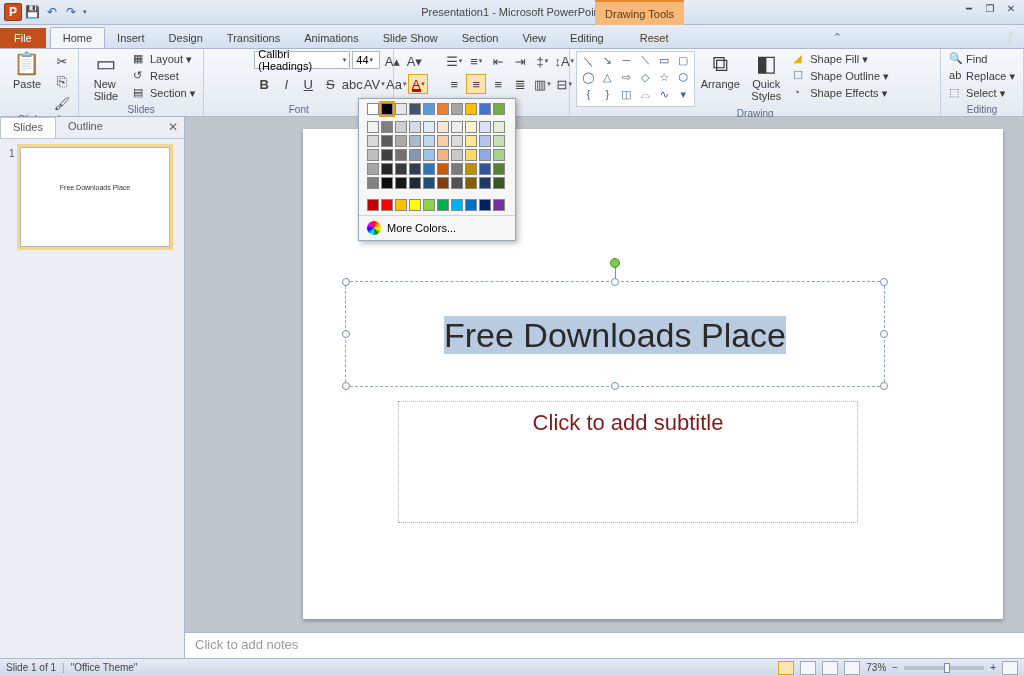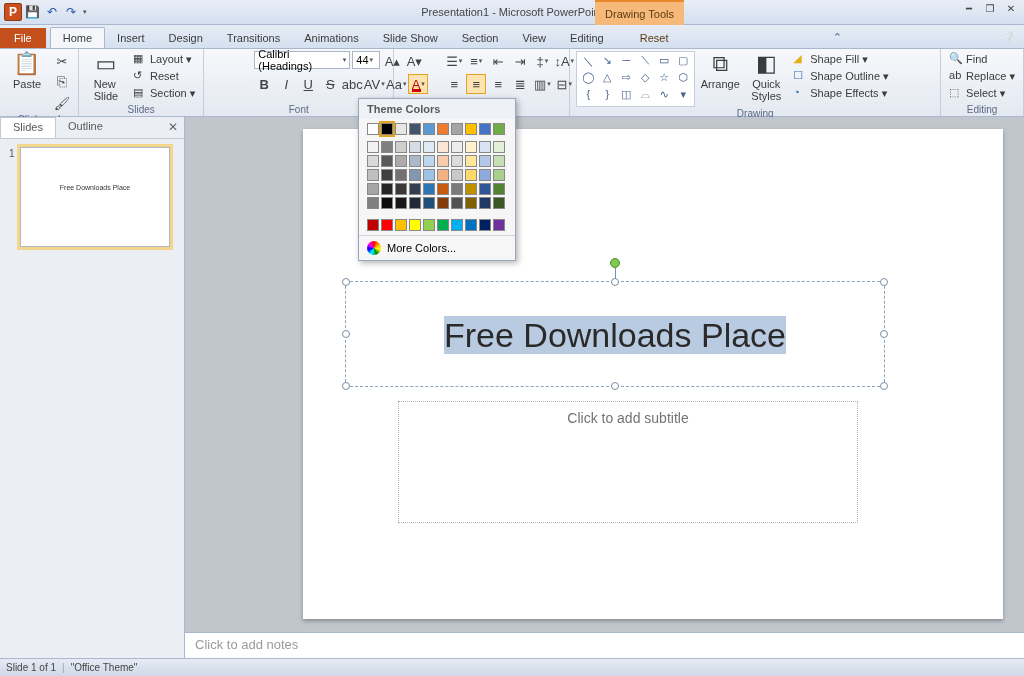--- a/index.html
+++ b/index.html
@@ -65,21 +65,21 @@
 
 .canvas-area { position: absolute; left: 185px; top: 117px; right: 0; bottom: 44px; background: #c1c6cd; overflow: hidden; }
 .slide { position: absolute; left: 118px; top: 12px; width: 700px; height: 490px; background: #fff; box-shadow: 0 2px 4px rgba(0,0,0,.3); }
 .title-box { position: absolute; left: 42px; top: 152px; width: 540px; height: 106px; border: 1px dashed #8ea4be; }
 .handle { position: absolute; width: 8px; height: 8px; background: #fff; border: 1px solid #7a8fa9; border-radius: 4px; }
 .rh { position: absolute; left: 50%; top: -24px; width: 10px; height: 10px; margin-left: -5px; background: #7ec850; border: 1px solid #4a8f2c; border-radius: 5px; }
 .rh-line { position: absolute; left: 50%; top: -14px; width: 1px; height: 14px; background: #7a8fa9; }
 .title-text { position: absolute; left: 0; right: 0; top: 34px; text-align: center; font-size: 34px; color: #2a2a2a; }
 .title-text span { background: #b9cbe0; }
 .subtitle-box { position: absolute; left: 95px; top: 272px; width: 460px; height: 122px; border: 1px dotted #b0b0b0; }
-.subtitle-text { text-align: center; font-size: 14px; color: #737373; padding-top: 8px; }
+.subtitle-text { text-align: center; font-size: 22px; color: #7f1d1d; padding-top: 8px; }
 
 
 .notes { position: absolute; left: 185px; right: 0; bottom: 18px; height: 26px; background: #fff; border-top: 1px solid #a9b8cf; font-size: 13px; color: #9a9a9a; padding: 4px 10px; }
 
 
 .statusbar { position: absolute; left: 0; right: 0; bottom: 0; height: 18px; background: linear-gradient(#e6ebf3,#cfd9e8); border-top: 1px solid #a9b8cf; font-size: 10px; color: #444; display: flex; align-items: center; padding: 0 6px; }
 .statusbar .right { margin-left: auto; display: flex; align-items: center; gap: 6px; }
 .view-btn { width: 16px; height: 14px; border: 1px solid #9fabbd; background: #f4f6fa; }
 .view-btn.active { background: #fce4b2; border-color: #e3a320; }
 .zoom-slider { width: 80px; height: 4px; background: #b8c2d2; position: relative; }
@@ -290,21 +290,20 @@
             <span class="icon-sq">⬚</span>
             <span>Select ▾</span>
           </div>
       </div>
     </div>
     <div class="group-label">Editing</div>
   </div>
 </div>
 
 <div class="color-popup">
-  <div class="hdr">Theme Colors</div>
   <div class="color-grid" id="theme-row">
       <div class="color-sw" style="background: rgb(255, 255, 255);"></div>
       <div class="color-sw sel" style="background: rgb(0, 0, 0);"></div>
       <div class="color-sw" style="background: rgb(231, 230, 230);"></div>
       <div class="color-sw" style="background: rgb(68, 84, 106);"></div>
       <div class="color-sw" style="background: rgb(91, 155, 213);"></div>
       <div class="color-sw" style="background: rgb(237, 125, 49);"></div>
       <div class="color-sw" style="background: rgb(165, 165, 165);"></div>
       <div class="color-sw" style="background: rgb(255, 192, 0);"></div>
       <div class="color-sw" style="background: rgb(68, 114, 196);"></div>
@@ -416,13 +415,26 @@
 </div>
 
 <div class="notes">
   <span>Click to add notes</span>
 </div>
 
 <div class="statusbar">
   <span>Slide 1 of 1</span>
   <span style="margin:0 6px;color:#9aa">|</span>
   <span>"Office Theme"</span>
+  <div class="right">
+    <span class="view-btn active"></span>
+    <span class="view-btn"></span>
+    <span class="view-btn"></span>
+    <span class="view-btn"></span>
+    <span>73%</span>
+    <span>−</span>
+    <span class="zoom-slider">
+        <span class="zoom-thumb"></span>
+      </span>
+    <span>+</span>
+    <span class="view-btn"></span>
+  </div>
 </div>
 
 </body></html>

